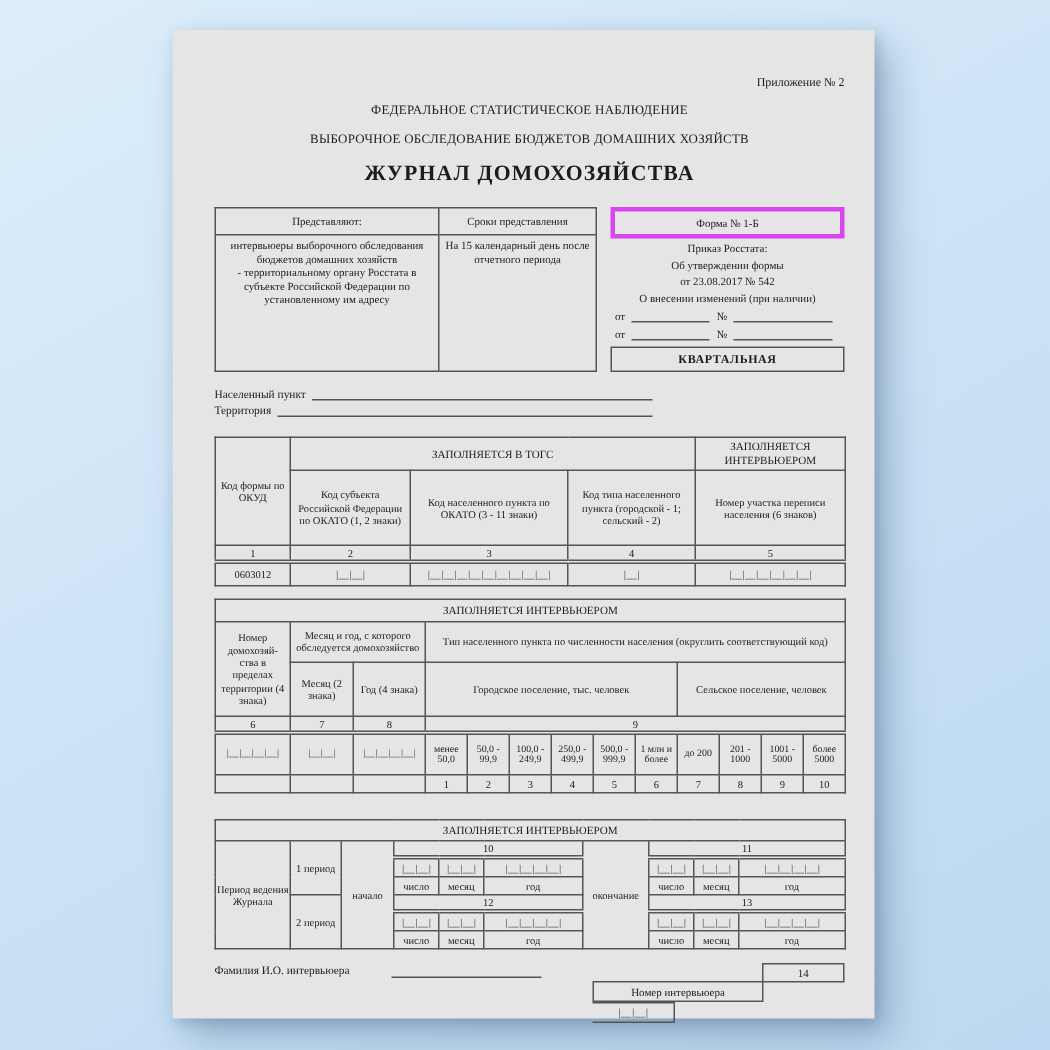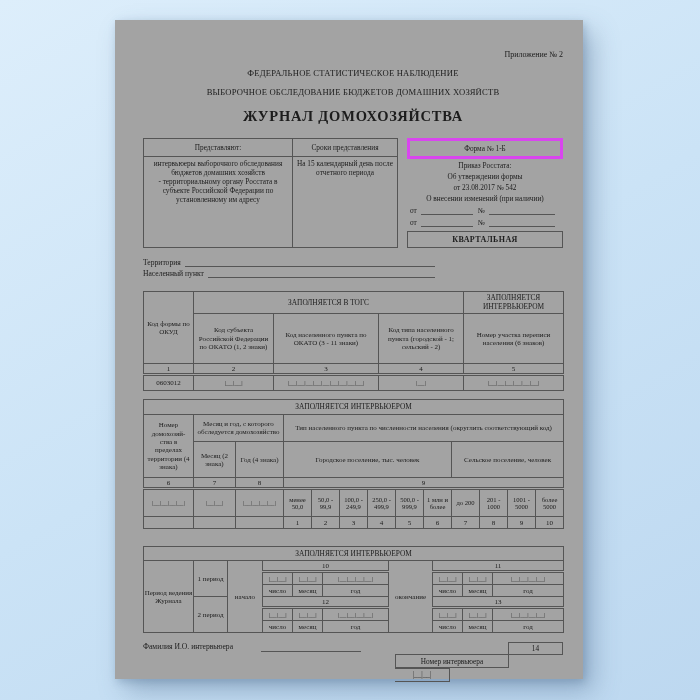--- a/index.html
+++ b/index.html
@@ -6,21 +6,21 @@
   html, body { width: 700px; height: 700px; }
   body {
     background: linear-gradient(150deg, #ddeefb 0%, #cbe3f6 50%, #bdd8f0 100%);
     font-family: "Liberation Serif", serif;
     color: #1c1c1c;
     overflow: hidden;
   }
   .page {
     width: 468px; height: 659px;
     margin: 20px 0 0 115px;
-    background: #a3a3a3;
+    background: #e5e5e5;
     box-shadow: 10px 12px 24px rgba(70,100,135,.38), 2px 3px 8px rgba(70,100,135,.28);
     padding: 30px 20px 0 28px;
   }
   .annex { text-align: right; font-size: 8px; }
   .hline { text-align: center; font-size: 8.6px; margin-top: 9px; letter-spacing: .2px; }
   .conf  { text-align: center; font-size: 7.6px; margin-top: 8px; }
   .title { text-align: center; font-size: 14.5px; font-weight: bold; margin-top: 11px; letter-spacing: .8px; }
 
   .info-row { display: flex; margin-top: 13px; }
   .subm { width: 254px; border-collapse: collapse; table-layout: fixed; }
@@ -41,21 +41,21 @@
 
   .terr { margin-top: 10px; font-size: 7.6px; }
   .terr-line { display: flex; align-items: flex-end; width: 292px; margin-top: 2px; }
   .terr-line .u { flex: 1; margin-left: 4px; }
 
   .t { border-collapse: collapse; table-layout: fixed; width: 420px; }
   .t td { border: 1px solid #555; font-size: 7px; text-align: center; vertical-align: middle; padding: 1px 2px; line-height: 1.2; }
   .t .caps td.caps, td.caps { font-size: 7.4px; }
   .numrow td { height: 11px; padding: 0; }
   .dbl td { border-top: 3px double #555; }
-  .boxes { font-size: 7.2px; color: #333; white-space: nowrap; letter-spacing: 0; padding: 0 1px; }
+  .boxes { font-size: 7.2px; color: #333; white-space: nowrap; letter-spacing: 0; padding: 0 1px; font-style: italic; }
 
   .t1 { margin-top: 13px; }
   .t1 .r1 td { height: 22px; }
   .t1 .r2 td { height: 50px; vertical-align: middle; }
   .t1 .r4 td { height: 16px; }
 
   .t2 { margin-top: 8px; }
   .t2 .rh td { height: 15px; }
   .t2 .rg td { height: 27px; }
   .t2 .rs td { height: 36px; }
@@ -118,25 +118,25 @@
         <span class="u u1"></span>
         <span class="nosign">№</span>
         <span class="u u2"></span>
       </div>
       <div class="kvart">КВАРТАЛЬНАЯ</div>
     </div>
   </div>
 
   <div class="terr">
     <div class="terr-line">
-      <span>Территория</span>
+      <span>Населенный пункт</span>
       <span class="u"></span>
     </div>
     <div class="terr-line">
-      <span>Населенный пункт</span>
+      <span>Территория</span>
       <span class="u"></span>
     </div>
   </div>
 
   <table class="t t1">
     <colgroup>
         <col style="width:50px">
         <col style="width:80px">
         <col style="width:105px">
         <col style="width:85px">

